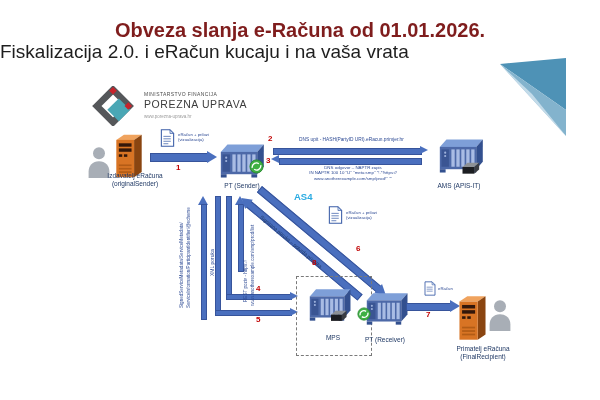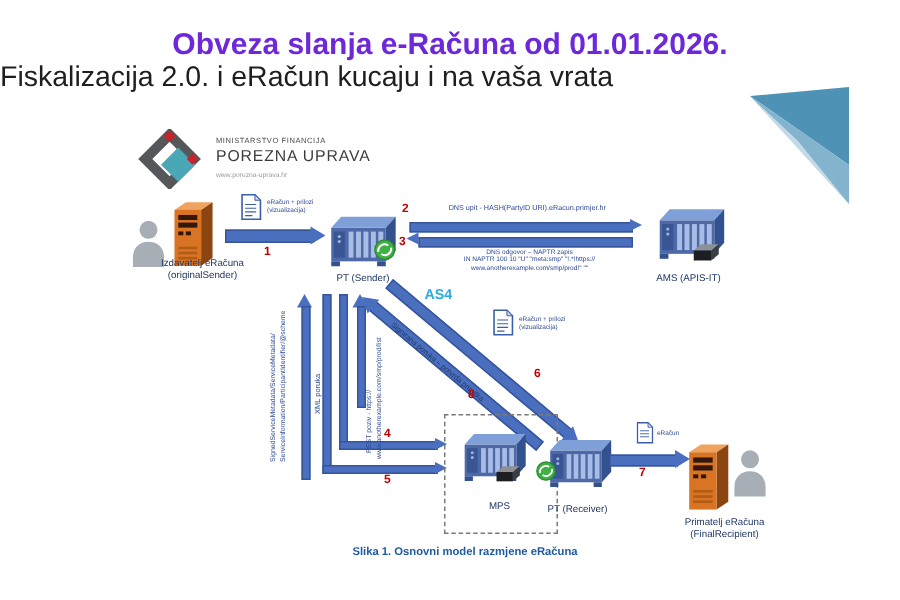--- a/index.html
+++ b/index.html
@@ -1,19 +1,19 @@
 <!DOCTYPE html>
 <html><head>
 <meta charset="utf-8">
 <style>
   html,body{margin:0;padding:0;background:#fff;}
   .slide{position:relative;width:600px;height:400px;background:#ffffff;overflow:hidden;
          font-family:"Liberation Sans",sans-serif;}
   .abs{position:absolute;}
-  .title1{left:0;right:0;top:19px;text-align:center;font-size:20px;font-weight:bold;color:#6d28d9;}
+  .title1{left:0;right:0;top:19px;text-align:center;font-size:20px;font-weight:bold;color:#7f1d1d;}
   .title2{left:0;right:0;top:41px;font-size:19px;color:#1e1e1e;}
   .nodelabel{color:#1f3864;font-size:6.5px;text-align:center;line-height:1.25;}
   .tiny{color:#2d4a94;font-size:4.3px;line-height:1.25;}
   .dnstxt{color:#2d4a94;font-size:4.8px;text-align:center;line-height:1.2;}
   .step{color:#c00000;font-weight:bold;font-size:8px;}
   .hbar{position:absolute;background:#4a6fbe;border:0.5px solid #37549b;}
   .vbar{position:absolute;background:#4a6fbe;border:0.5px solid #37549b;}
   .tr-r{position:absolute;width:0;height:0;border-top:6px solid transparent;
         border-bottom:6px solid transparent;border-left:10px solid #4a6fbe;}
   .tr-l{position:absolute;width:0;height:0;border-top:6px solid transparent;
@@ -188,21 +188,21 @@
   <div class="vtext" style="left:243px;top:302px;">REST poziv - https://</div>
   <div class="vtext" style="left:250px;top:306px;">www.anotherexample.com/smp/prod/list</div>
 
   <div class="band" style="left:262px;top:186px;width:155px;">
     <span class="head-r"></span>
   </div>
   <div class="band" style="left:250px;top:200px;width:145px;">
     <span class="head-l"></span>
   </div>
   <div class="diagtext" style="left:263px;top:214px;">Signirana poruka – potvrda primitka</div>
-  <div class="abs as4" style="left:283px;top:191px;">AS4</div>
+  <div class="abs as4" style="left:294px;top:191px;">AS4</div>
   <div class="abs step" style="left:356px;top:244px;">6</div>
   <div class="abs step" style="left:312px;top:258px;">8</div>
 
   <svg class="abs" style="left:328px;top:206px;" width="15" height="18" viewBox="0 0 18 22">
     <path d="M1.5,1 h10.5 l4.5,4.5 v15.5 h-15 z" fill="#ffffff" stroke="#3b5ea8" stroke-width="1.3"></path>
     <polygon points="12,1 16.5,5.5 12,5.5" fill="#ccd9ef" stroke="#3b5ea8" stroke-width="0.8"></polygon>
     <g stroke="#3b5ea8" stroke-width="0.9">
       <line x1="4" y1="9" x2="13" y2="9"></line>
         <line x1="4" y1="12" x2="13" y2="12"></line>
       <line x1="4" y1="15" x2="13" y2="15"></line>
@@ -291,15 +291,14 @@
   </svg>
   <svg class="abs" style="left:488px;top:298px;" width="24" height="34" viewBox="0 0 30 40">
     <circle cx="15" cy="9" r="7.5" fill="#a8aeb6"></circle>
     <path d="M15,19 c-8,0 -13,5.5 -13,13 v8 h26 v-8 c0,-7.5 -5,-13 -13,-13 z" fill="#a8aeb6"></path>
   </svg>
   <div class="abs nodelabel" style="left:432px;top:345px;width:102px;">
     <div>Primatelj eRačuna</div>
     <div>(FinalRecipient)</div>
   </div>
 
-  <div class="abs caption" style="left:200px;top:363px;width:220px;">Slika 1. Osnovni model razmjene eRačuna</div>
 
 </div>
 
 </body></html>

